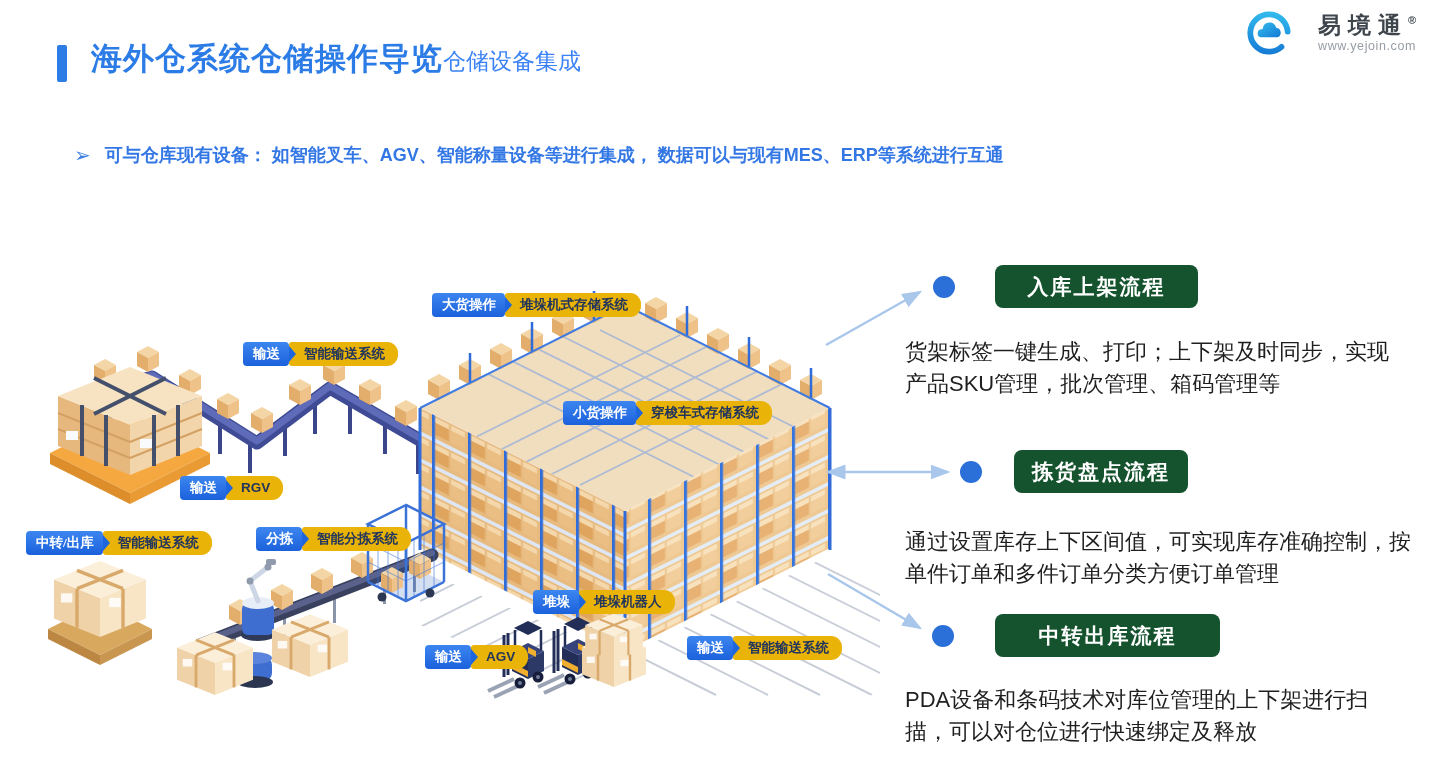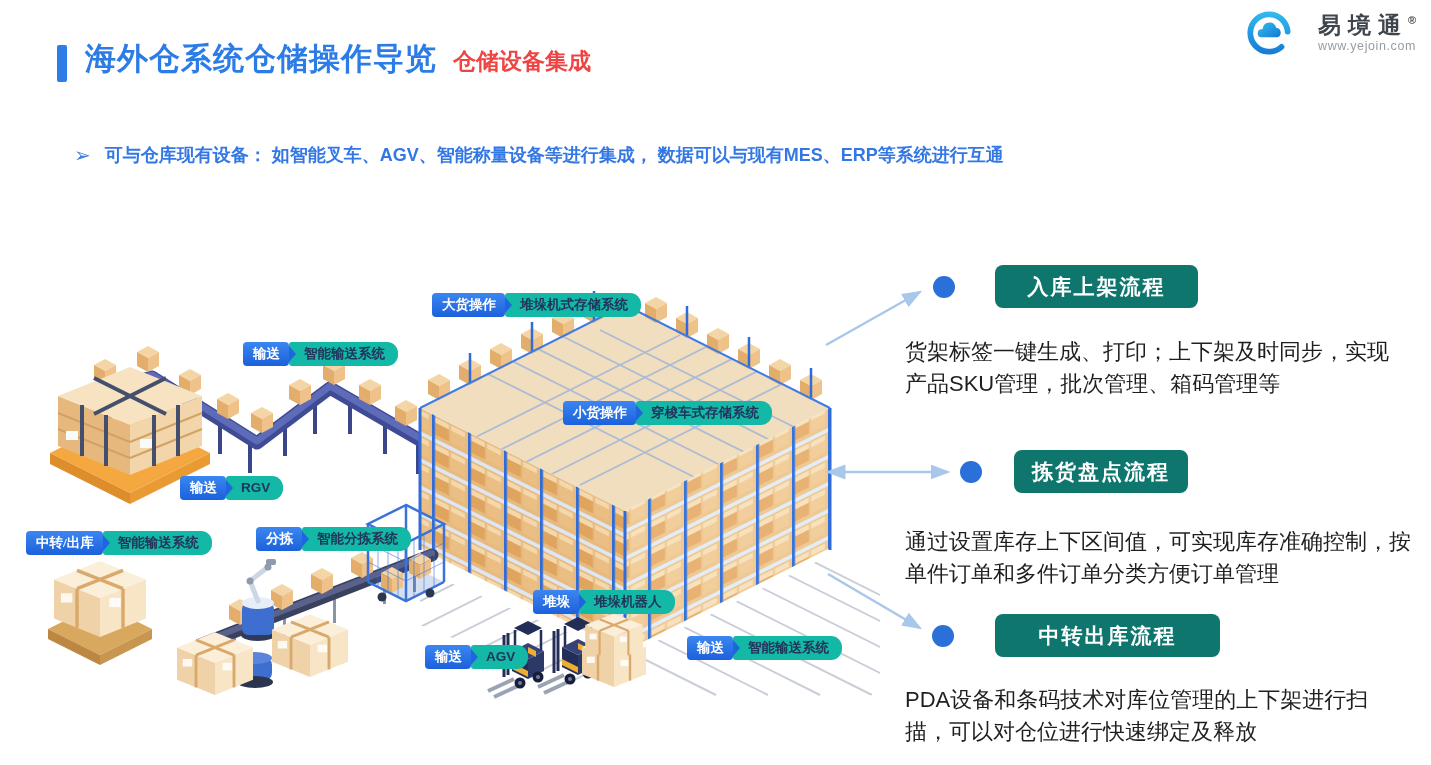--- a/index.html
+++ b/index.html
@@ -2,43 +2,43 @@
 <html><head>
 <meta charset="utf-8">
 <style>
   * { box-sizing: border-box; }
   html,body { margin:0; padding:0; background:#fff; }
   body { font-family:"Liberation Sans","DejaVu Sans",sans-serif; }
   .slide { position:relative; width:1431px; height:765px; background:#ffffff; overflow:hidden; }
 
   
   .accent-bar { position:absolute; left:57px; top:45px; width:10px; height:37px; background:#2E7CE5; border-radius:2px; }
-  .titlebox { position:absolute; left:85px; top:38px; display:flex; align-items:baseline; gap:16px; white-space:nowrap; }
+  .titlebox { position:absolute; left:91px; top:38px; display:flex; align-items:baseline; white-space:nowrap; }
   .title { font-size:31px; font-weight:bold; color:#2B7CE6; letter-spacing:1px; }
-  .subtitle { font-size:23px; font-weight:bold; color:#ef4444; }
+  .subtitle { font-size:23px; font-weight:normal; color:#3b82f6; }
 
   .logo { position:absolute; left:1246px; top:10px; display:flex; align-items:center; gap:26px; }
   .logo-name { font-size:23px; font-weight:bold; color:#3F454C; letter-spacing:7px; line-height:1.1; white-space:nowrap; }
   .logo-reg { font-size:11px; vertical-align:super; letter-spacing:0; color:#3F454C; }
   .logo-url { font-size:12.5px; color:#969DA5; letter-spacing:0.6px; margin-top:1px; }
 
   
   .intro { position:absolute; left:74px; top:140px; width:1320px; display:flex; gap:14px; align-items:flex-start; }
   .intro .chev { color:#3E7EE0; font-size:20px; line-height:30px; font-weight:bold; }
   .intro .text { font-size:18px; font-weight:bold; color:#3377E5; line-height:30px; }
 
   
   .chip { position:absolute; display:flex; align-items:stretch; font-size:13.5px; font-weight:bold; line-height:1; z-index:5; white-space:nowrap; }
   .chip-tag { position:relative; background:linear-gradient(180deg,#3C86F0,#1B61DC); color:#fff; padding:5px 9px 5px 10px; border-radius:4px;font-family:Liberation Serif, serif; }
   .chip-tag::after { content:""; position:absolute; left:100%; top:50%; transform:translateY(-50%); border-left:7px solid #1E66DE; border-top:8px solid transparent; border-bottom:8px solid transparent; }
-  .chip-name { background:#14b8a6; color:#22355C; padding:5px 13px 5px 15px; border-radius:3px 11px 11px 3px; margin-left:0px; }
+  .chip-name { background:#eab308; color:#22355C; padding:5px 13px 5px 15px; border-radius:3px 11px 11px 3px; margin-left:0px; }
 
   
   .flow-dot { position:absolute; width:22px; height:22px; border-radius:50%; background:#2B6FD8; z-index:5; }
-  .flow-btn { position:absolute; height:43px; border-radius:8px; background:#0f766e; color:#fff; font-size:21px; font-weight:bold; letter-spacing:2px; display:flex; align-items:center; justify-content:center; z-index:5; }
+  .flow-btn { position:absolute; height:43px; border-radius:8px; background:#14532d; color:#fff; font-size:21px; font-weight:bold; letter-spacing:2px; display:flex; align-items:center; justify-content:center; z-index:5; }
   .flow-desc { position:absolute; font-size:22px; color:#1F1F1F; line-height:32px; z-index:5; }
   .arrow-svg { position:absolute; z-index:4; }
 
   .scene { position:absolute; left:0; top:225px; z-index:1; }
 </style>
 </head>
 <body>
 
 <div class="slide">
 

